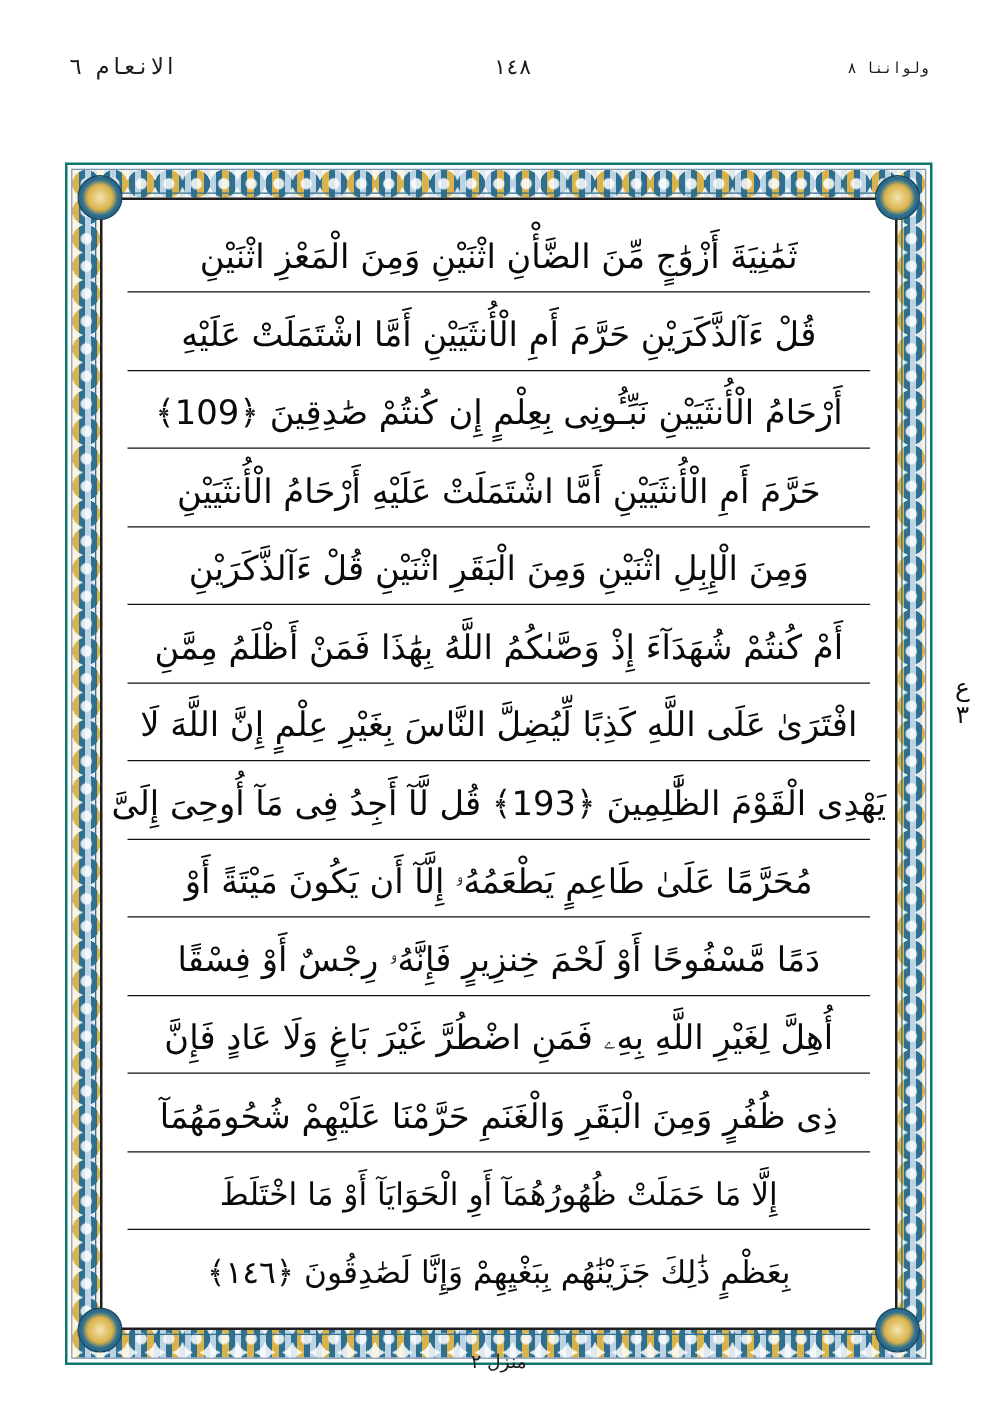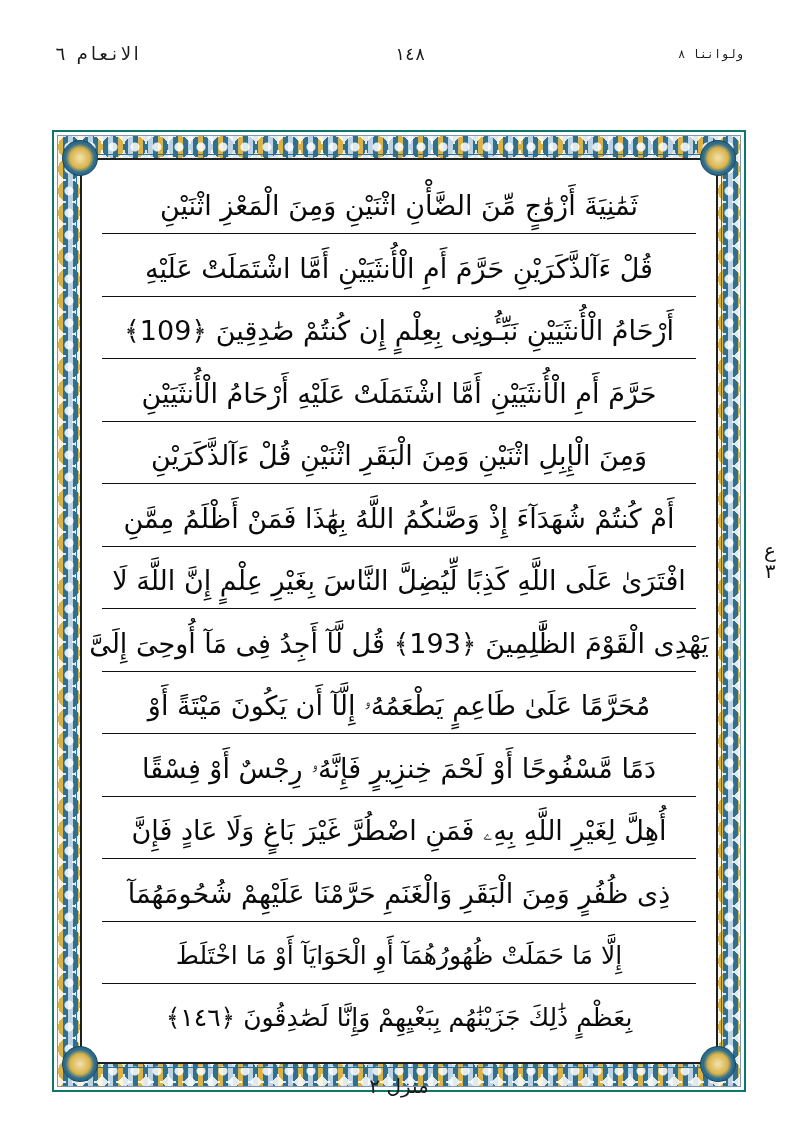--- a/index.html
+++ b/index.html
@@ -168,21 +168,21 @@
   }
 
   
   .footer {
     position: absolute;
     bottom: 42px;
     left: 0;
     right: 0;
     text-align: center;
     font-family: "DejaVu Sans", sans-serif;
-    font-size: 20px;
+    font-size: 15px;
     color: #1a1a1a;
     direction: rtl;
   }
 </style>
 </head>
 <body>
 
 <div class="page">
 
   <div class="header">

